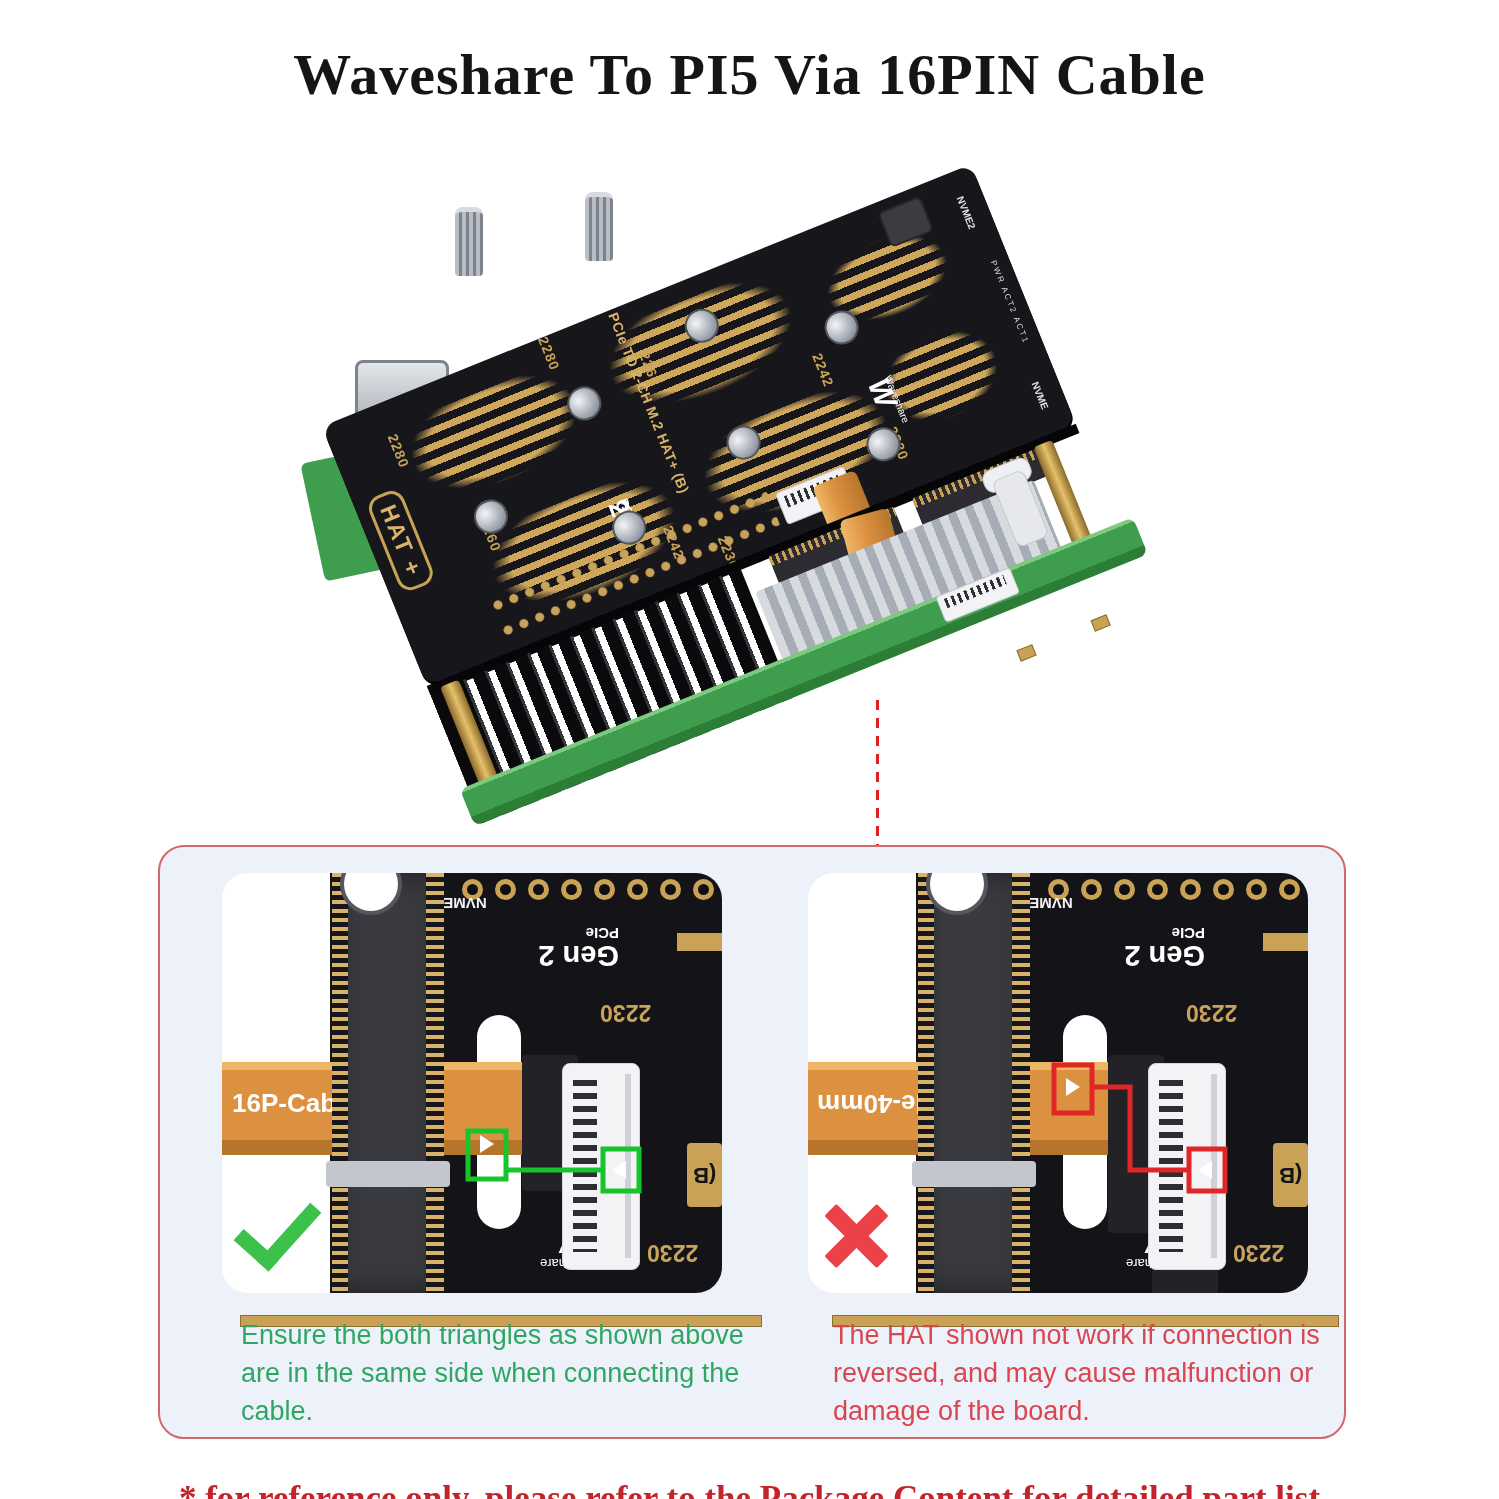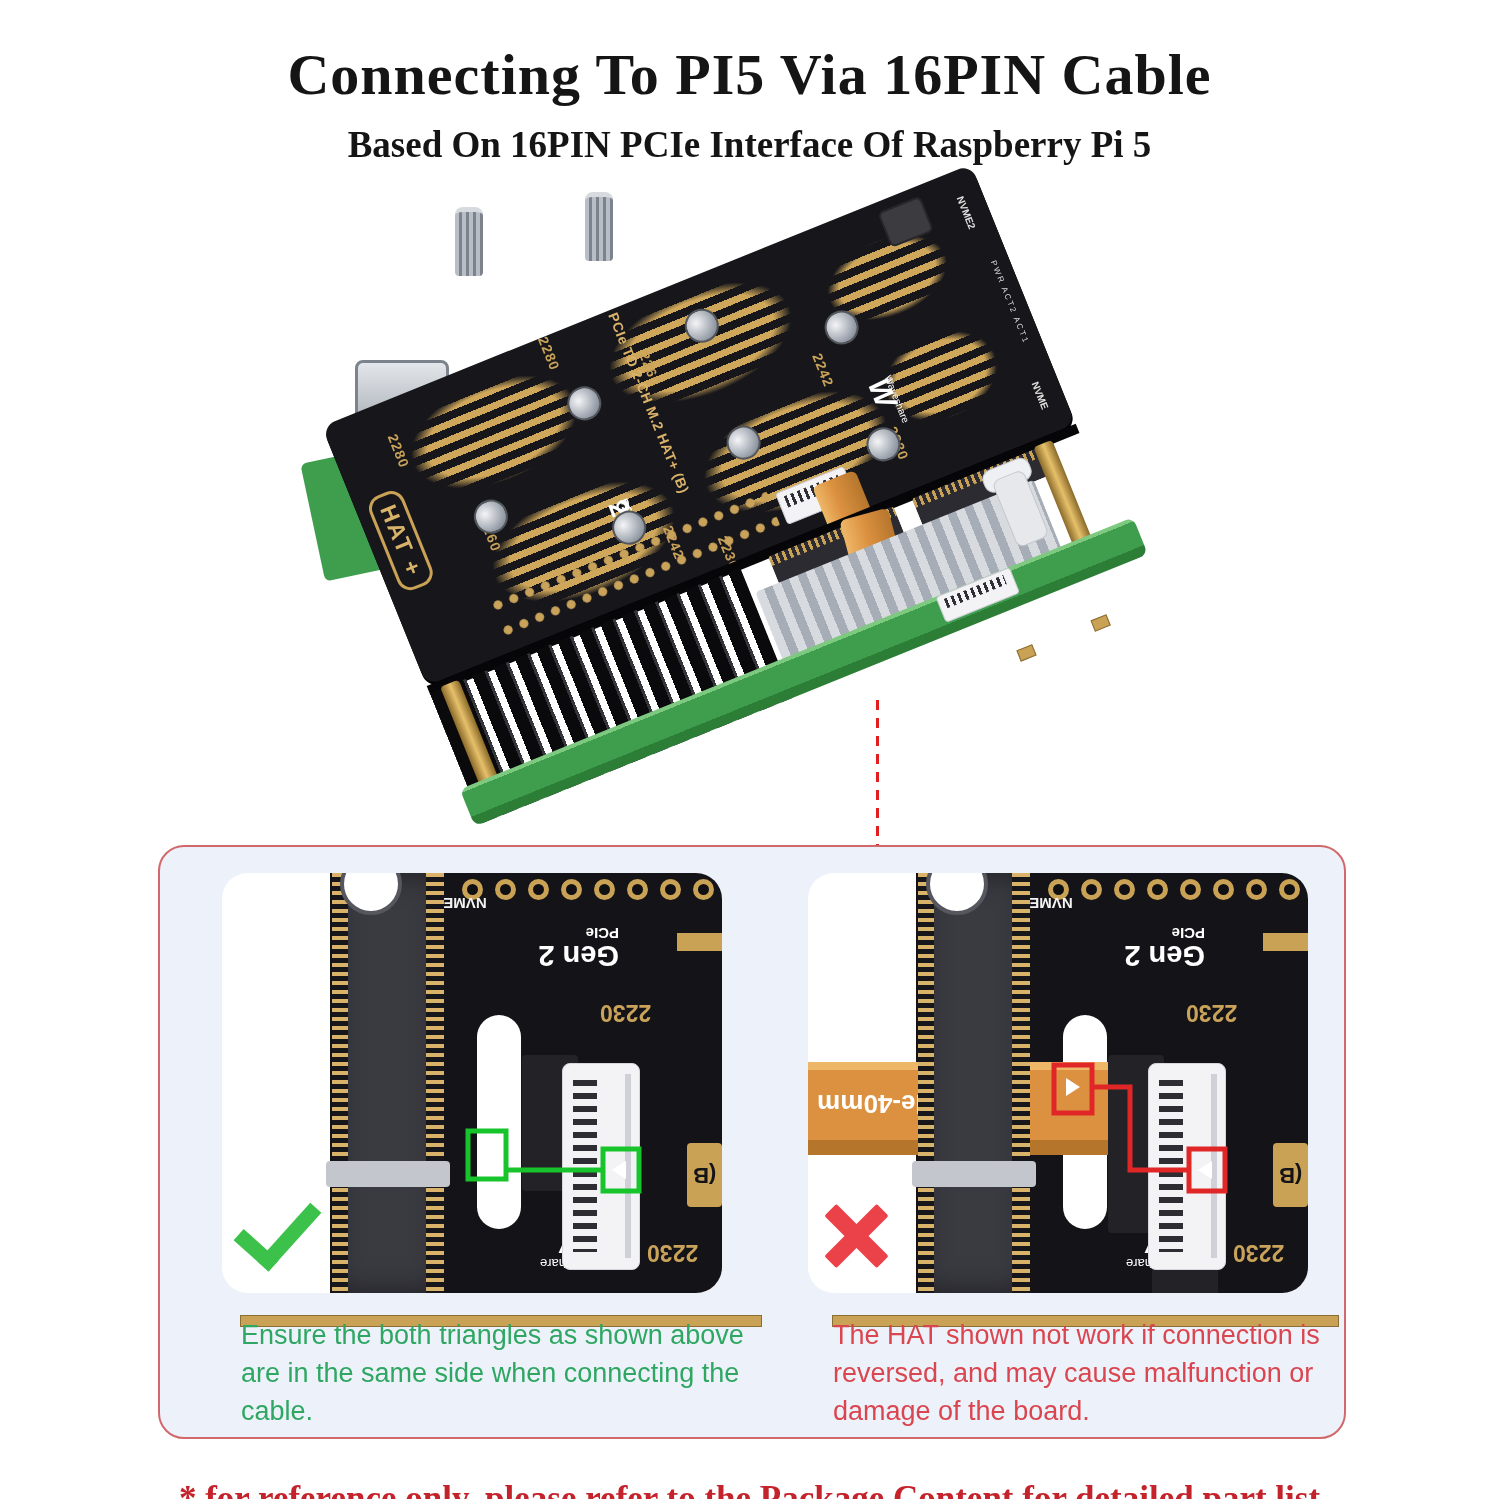--- a/index.html
+++ b/index.html
@@ -142,22 +142,21 @@
   .cross:before{transform:rotate(45deg);} .cross:after{transform:rotate(-45deg);}
   .cap{position:absolute;top:468px;margin:0;font-size:27px;line-height:38px;}
   .cap-ok{left:80px;width:520px;color:#2fa763;}
   .cap-ng{left:672px;width:505px;color:#da4650;}
 </style>
 </head>
 <body>
 
 <div class="page">
 
-  <h1 class="title">Connecting To PI5 Via 16PIN Cable</h1>
-  <h2 class="subtitle">Based On 16PIN PCIe Interface Of Raspberry Pi 5</h2>
+  <h1 class="title">Waveshare To PI5 Via 16PIN Cable</h1>
 
   <div class="photo">
     <div class="usb"></div>
     <div class="pcb-corner"></div>
     <div class="jst">
         <i></i>
       </div>
     <div class="post p1"></div>
     <div class="post p2"></div>
 
@@ -251,20 +250,23 @@
           <i></i>
       </div>
       <div class="lblw nvme2-l">NVME2</div>
       <div class="genlogo">
         <span class="gl1">Gen 2</span>
         <span class="gl2">PCIe</span>
       </div>
       <div class="pad1"></div>
       <div class="gold-l size-top">2230</div>
       <div class="slot"></div>
+      <div class="cable">
+        <span class="cable-label">16P-Cab</span>
+      </div>
       <div class="cable-end"></div>
 
       <div class="ffc">
           <span class="teeth"></span>
         </div>
       <div class="pad2">
           <span>(B</span>
         </div>
       <div class="m2">
         <span class="tl"></span>

